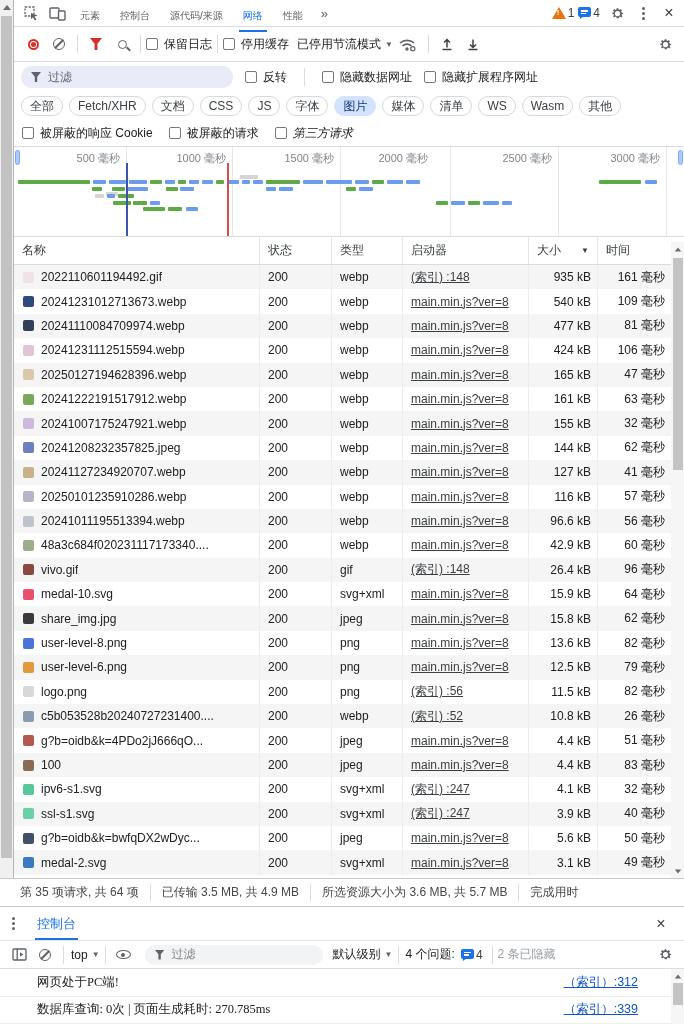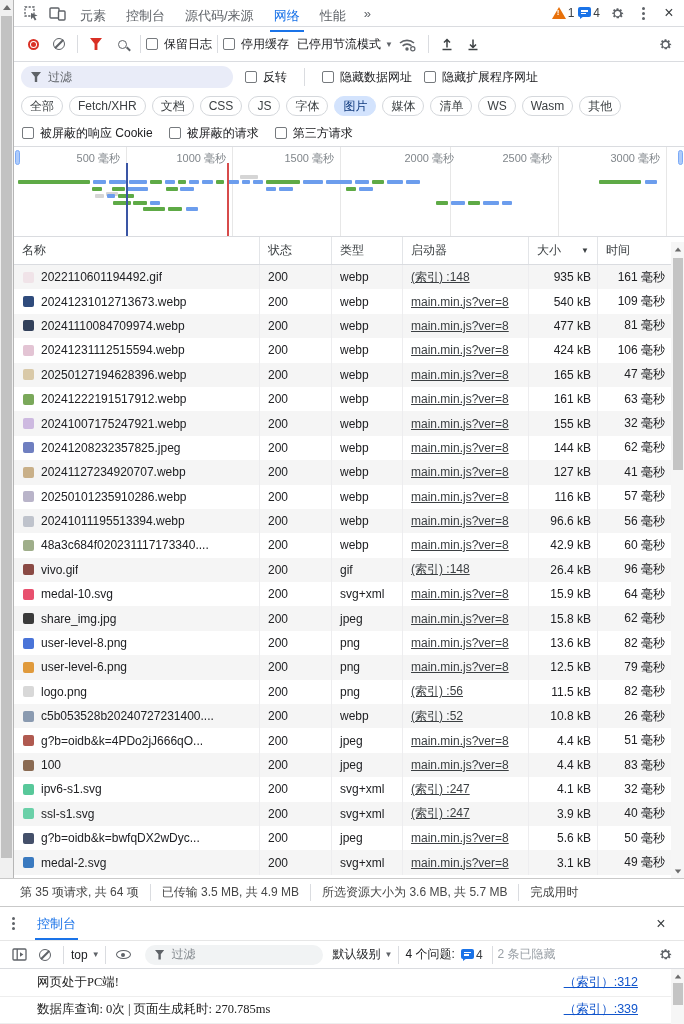--- a/index.html
+++ b/index.html
@@ -11,21 +11,21 @@
   .tri-up{width:0;height:0;border-left:4px solid transparent;border-right:4px solid transparent;border-bottom:5px solid #6b6b6b;}
   .tri-down{width:0;height:0;border-left:4px solid transparent;border-right:4px solid transparent;border-top:5px solid #6b6b6b;}
   .page-scrollbar .thumb{position:absolute;left:1px;right:1px;top:16px;height:842px;background:#c2c2c2;}
   
   .devtools{position:absolute;left:13px;top:0;width:671px;height:878px;border-left:1px solid #b6b6b6;background:#fff;display:flex;flex-direction:column;}
   .divider{width:1px;height:18px;background:#dadce0;margin:0 5px;flex:0 0 1px;}
   .icon-btn{width:26px;height:24px;display:flex;align-items:center;justify-content:center;flex:0 0 auto;}
   
   .tabbar{height:27px;border-bottom:1px solid #dadce0;display:flex;align-items:stretch;padding-left:4px;}
   .tabbar .icon-btn{align-self:center;}
-  .tab{padding:16px 10px;display:flex;align-items:center;color:#5f6368;font-size:13px;position:relative;white-space:nowrap;}
+  .tab{padding:16px 10px;display:flex;align-items:center;color:#5f6368;font-size:10px;position:relative;white-space:nowrap;}
   .tab.active{color:#1a73e8;}
   .tab.active::after{content:"";position:absolute;left:6px;right:6px;bottom:0;height:2px;background:#1a73e8;}
   .tab-more{color:#5f6368;font-size:13px;padding:0 8px;display:flex;align-items:center;}
   .tabbar-right{margin-left:auto;display:flex;align-items:center;padding-right:2px;}
   .count{font-size:12px;color:#3c4043;margin:0 4px 0 2px;}
   .vdots{display:flex;flex-direction:column;gap:2px;}
   .vdots i{width:3px;height:3px;border-radius:50%;background:#5f6368;}
   .close-x{font-size:16px;color:#3c4043;line-height:1;}
   
   .nettoolbar{height:35px;border-bottom:1px solid #dadce0;display:flex;align-items:center;padding:0 6px;}
@@ -258,35 +258,35 @@
       <label class="cb-label">
         <span class="cb"></span>
         <div style="display: inline;">被屏蔽的响应 Cookie</div>
       </label>
       <label class="cb-label">
         <span class="cb"></span>
         <div style="display: inline;">被屏蔽的请求</div>
       </label>
       <label class="cb-label">
         <span class="cb"></span>
-        <div style="display: inline;">第三方请求</div>
+        <div style="display: inline; font-style: italic;">第三方请求</div>
       </label>
     </div>
 
   <div class="overview" id="overview">
     <span class="handle" style="left:1px;"></span>
     <span class="handle" style="right:1px;"></span>
   <div class="gridline" style="left: 112px;"></div>
       <div class="ov-label" style="left: 30px;">500 毫秒</div>
       <div class="gridline" style="left: 218px;"></div>
       <div class="ov-label" style="left: 136px;">1000 毫秒</div>
       <div class="gridline" style="left: 326px;"></div>
       <div class="ov-label" style="left: 244px;">1500 毫秒</div>
       <div class="gridline" style="left: 436px;"></div>
-      <div class="ov-label" style="left: 364px;">2000 毫秒</div>
+      <div class="ov-label" style="left: 338px;">2000 毫秒</div>
       <div class="gridline" style="left: 544px;"></div>
       <div class="ov-label" style="left: 462px;">2500 毫秒</div>
       <div class="gridline" style="left: 652px;"></div>
       <div class="ov-label" style="left: 570px;">3000 毫秒</div>
       <div class="bar g" style="left: 4px; width: 72px; top: 33px;"></div>
       <div class="bar b" style="left: 79px; width: 13px; top: 33px;"></div>
       <div class="bar b" style="left: 95px; width: 17px; top: 33px;"></div>
       <div class="bar b" style="left: 115px; width: 18px; top: 33px;"></div>
       <div class="bar g" style="left: 136px; width: 12px; top: 33px;"></div>
       <div class="bar b" style="left: 151px; width: 10px; top: 33px;"></div>

